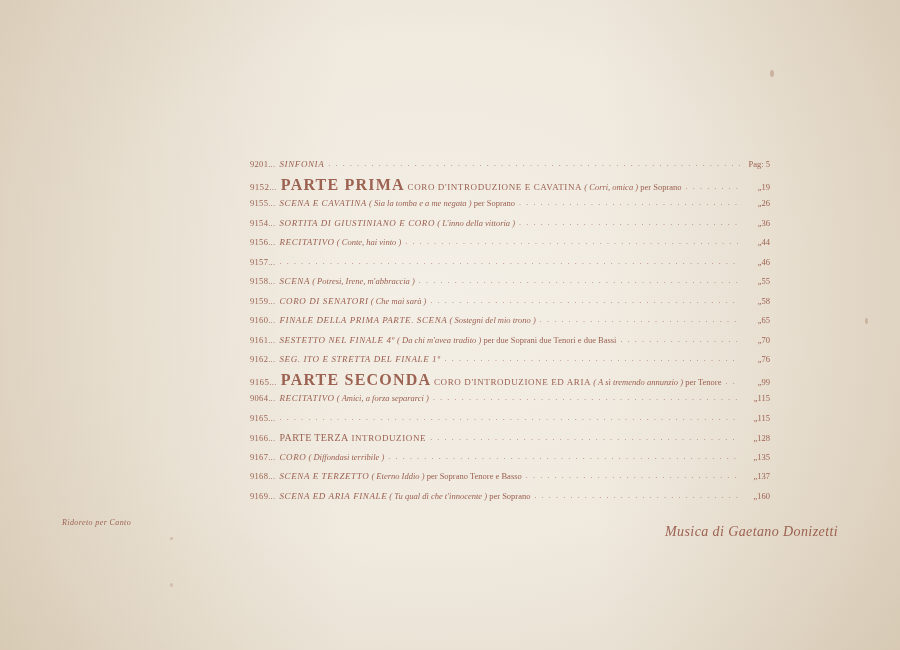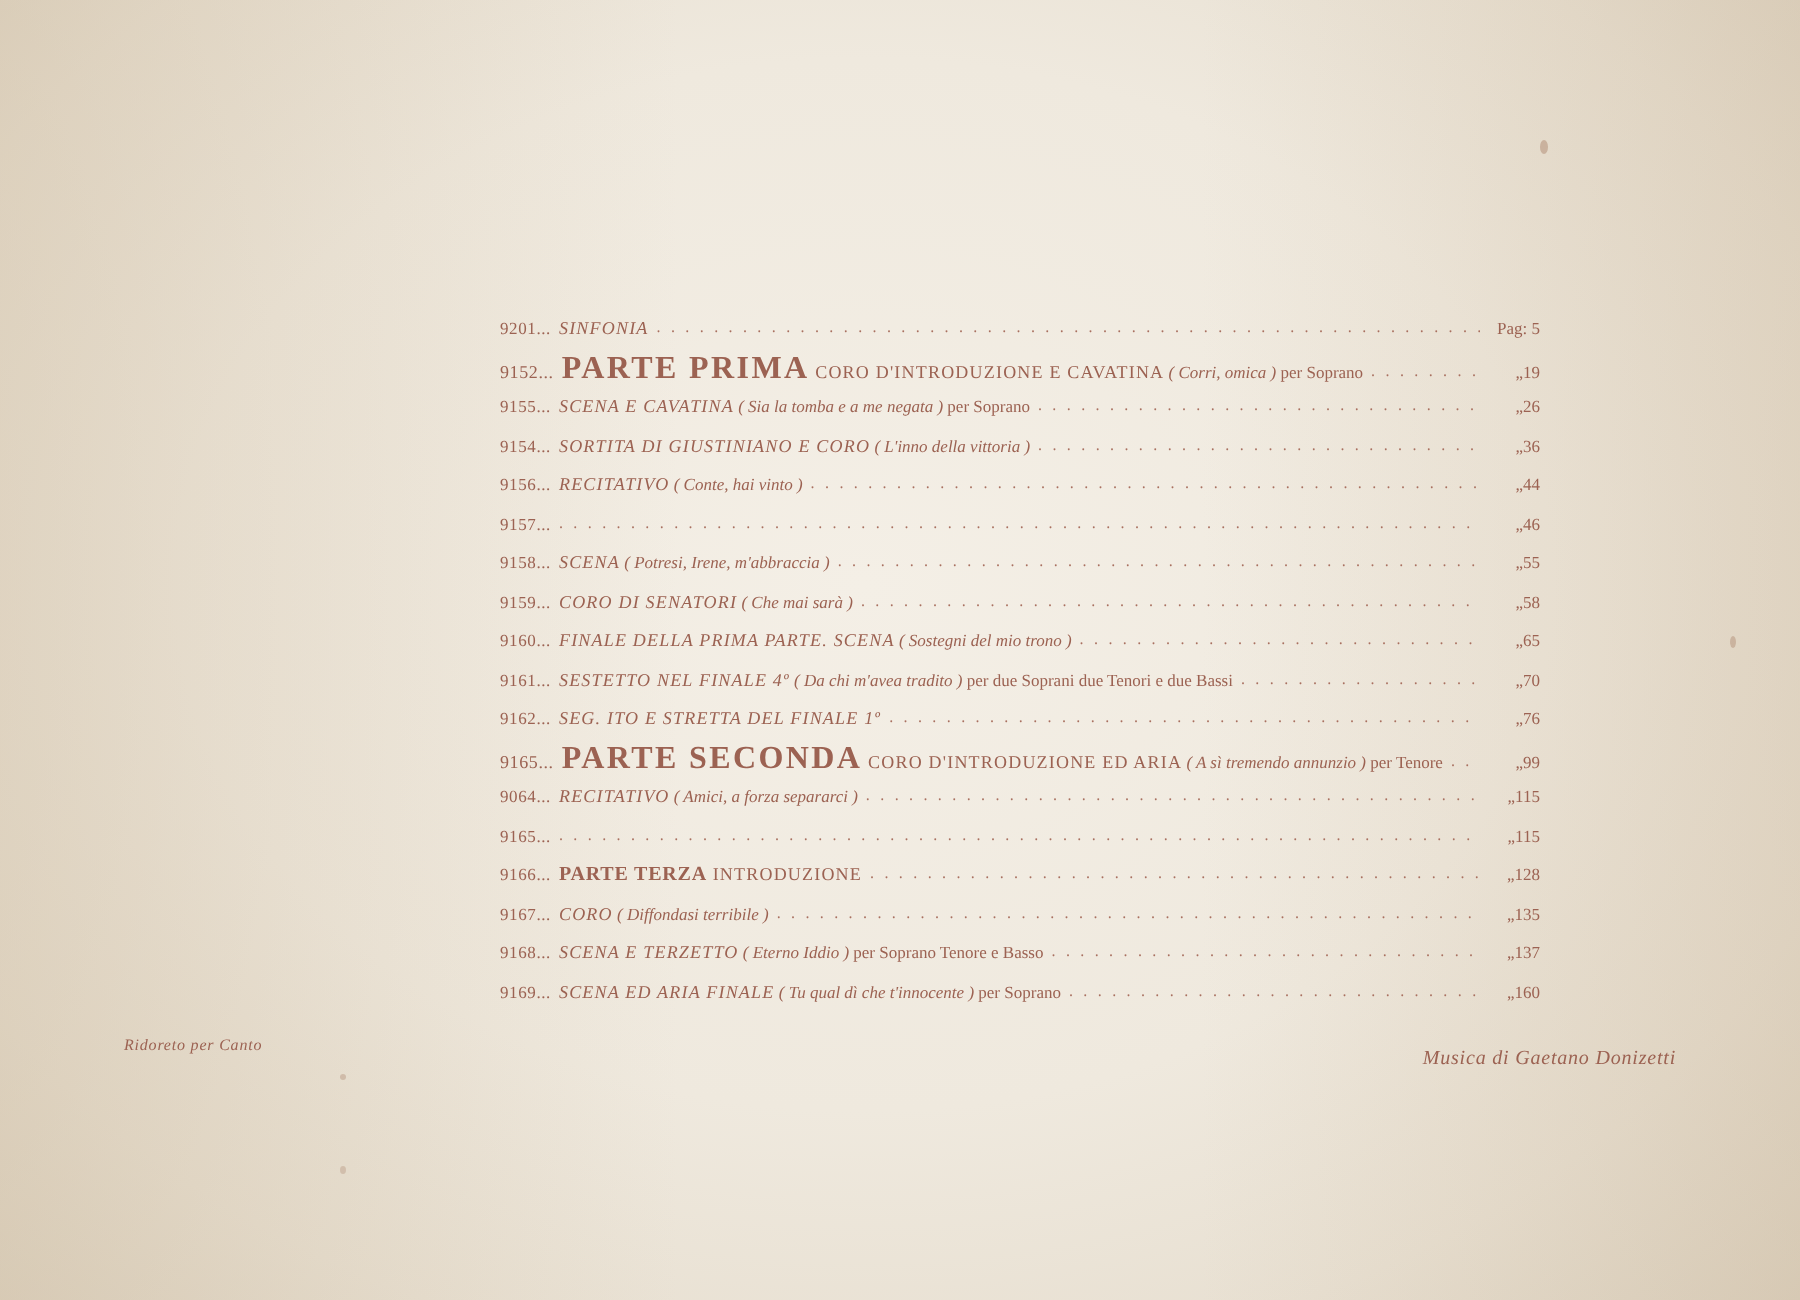--- a/index.html
+++ b/index.html
@@ -84,34 +84,34 @@
   
   .it{font-style:italic;}
   .cap{font-variant:small-caps;letter-spacing:.6px;}
   .big{
     font-size:16px;
     font-weight:bold;
     letter-spacing:1.2px;
   }
   .med{
     font-size:10px;
-    font-weight:bold;
+    font-weight:normal;
     letter-spacing:.4px;
   }
   .sub{font-size:8.5px;font-style:italic;}
   .paren{font-style:italic;font-size:8.5px;}
   .hdr-row .num{font-size:9px;}
   .footer-left{
     position:absolute;left:62px;top:518px;
     font-size:8px;font-style:italic;color:#9c6252;
     letter-spacing:.4px;
   }
   .footer-right{
     position:absolute;right:62px;top:524px;
-    font-size:10px;font-style:italic;color:#9c6252;
+    font-size:14px;font-style:italic;color:#9c6252;
     letter-spacing:.4px;
   }
 </style>
 </head>
 <body>
 
 <div class="paper"></div>
 <div class="stain-a"></div>
 <div class="stain-b"></div>
 <div class="speck" style="left:770px;top:70px;width:4px;height:7px;opacity:.5;"></div>

